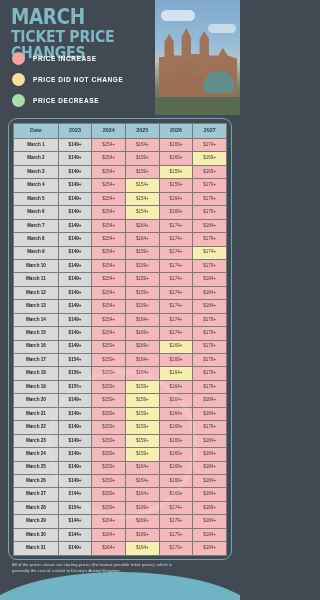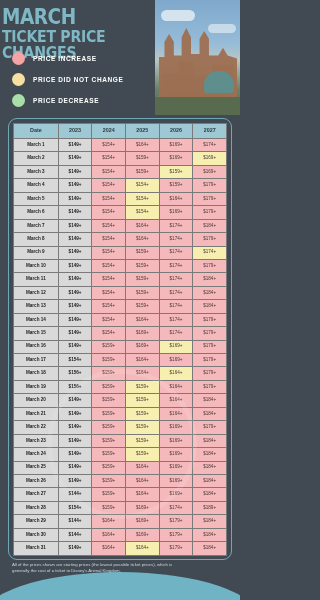--- a/index.html
+++ b/index.html
@@ -7,21 +7,21 @@
   body {
     background:#414a52;
     font-family:"Liberation Sans", sans-serif;
     color:#ffffff;
     overflow:hidden;
     position:relative;
   }
 
   
   .header { position:relative; height:115px; }
-  .title-block { position:absolute; left:2px; top:8px; width:160px; }
+  .title-block { position:absolute; left:11px; top:8px; width:160px; }
   .title-main {
     font-size:21px; font-weight:bold; letter-spacing:-0.5px;
     color:#7fb8c4; line-height:0.95;
     font-family:"DejaVu Sans", sans-serif;
     transform:scaleX(0.88); transform-origin:left center;
   }
   .title-sub {
     font-size:16px; font-weight:bold; letter-spacing:-0.3px;
     color:#7fb8c4; line-height:1.0; margin-top:1px;
     font-family:"DejaVu Sans", sans-serif;

